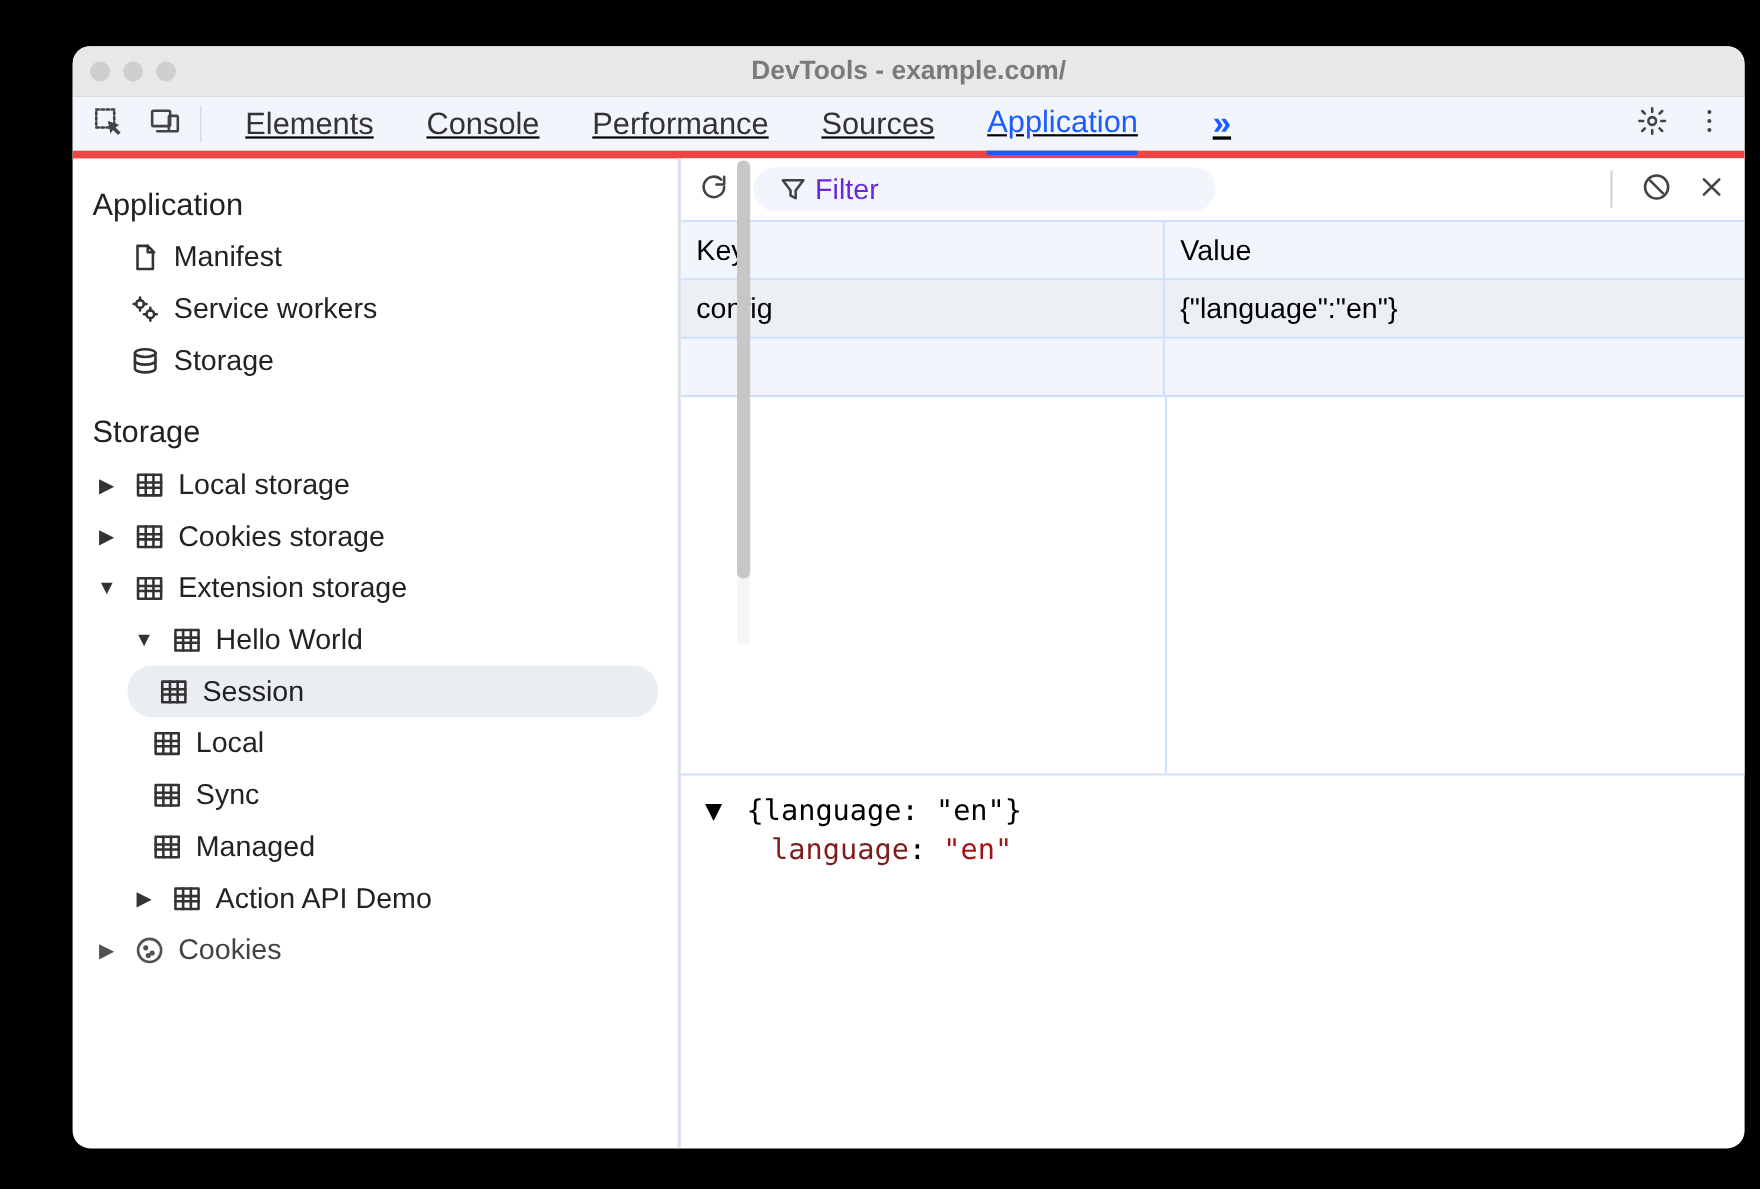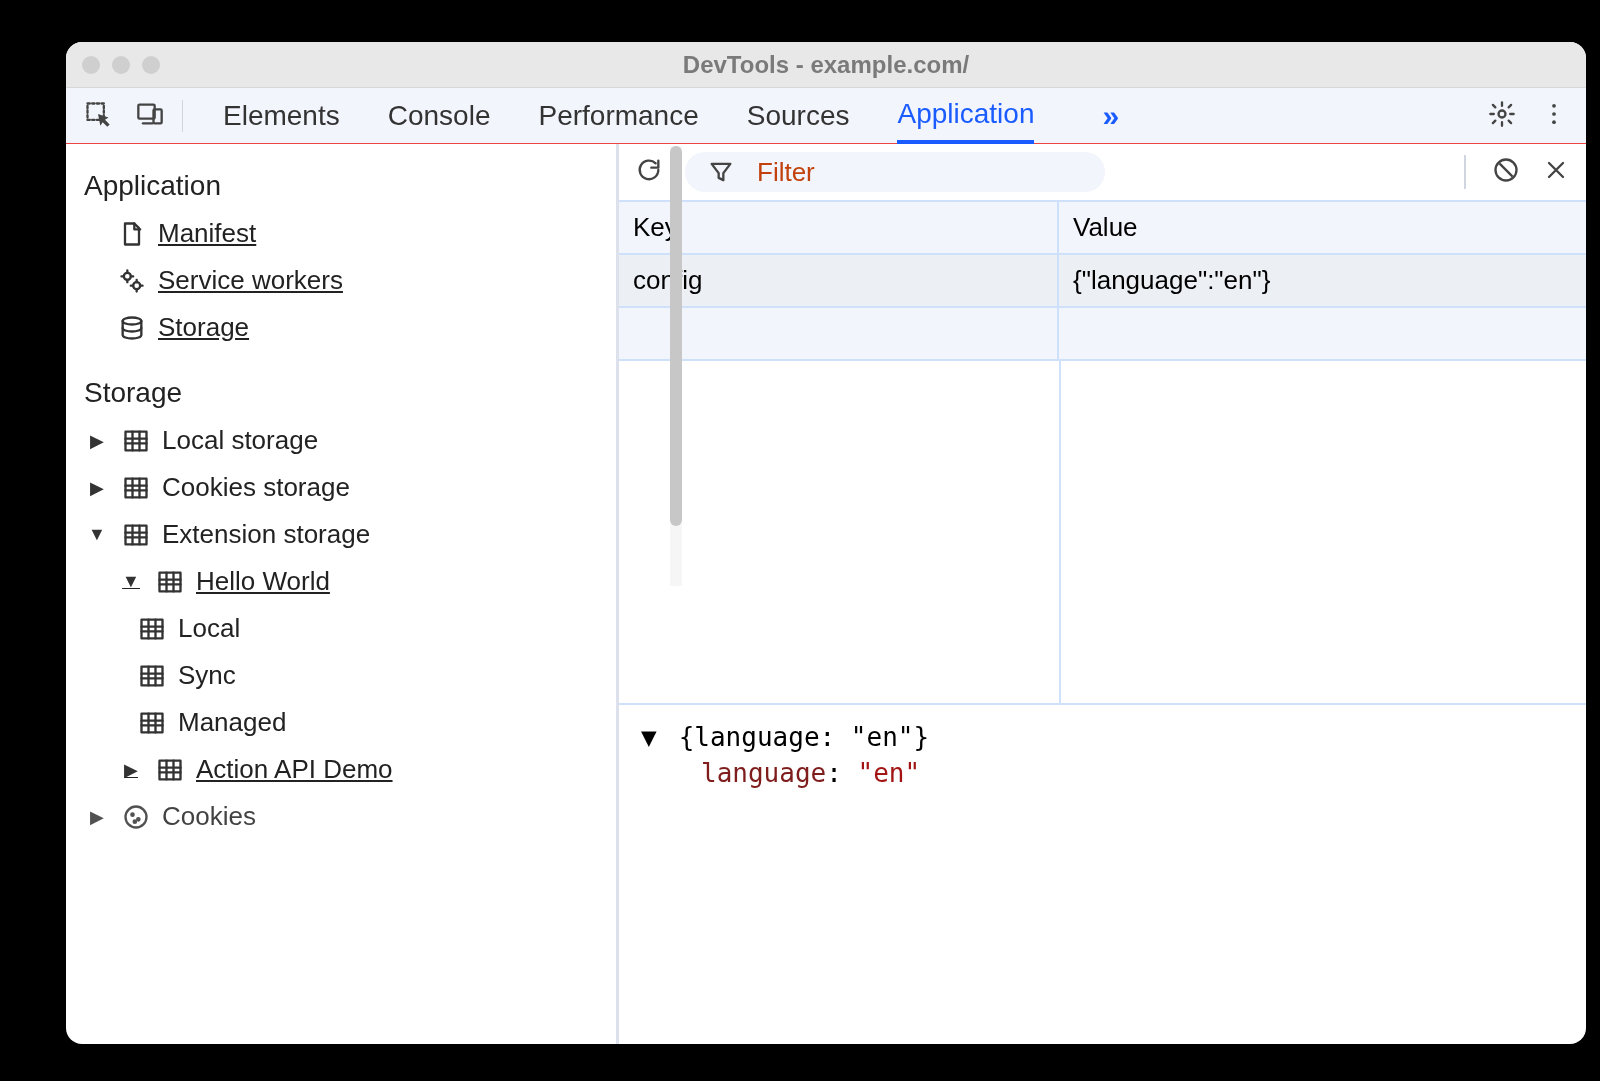--- a/index.html
+++ b/index.html
@@ -40,22 +40,22 @@
     text-align: center;
     color: #7a7a7a;
     font-weight: 600;
     font-size: 24px;
   }
 
   
   .tabstrip {
     height: 56px;
     background: #f2f5fc;
-    border-bottom: 1px solid #ef4444;
-    display: flex; align-items: center;
+    border-bottom: 7px solid #ef4444;
+    display: flex; align-items: center; text-decoration: underline;
   }
   .tabstrip .left-tools,
   .tabstrip .right-tools {
     display: flex; align-items: center;
     padding: 0 18px;
     gap: 24px;
   }
   .tabstrip .left-tools { border-right: 1px solid #cfd4df; }
   .tabstrip .right-tools { margin-left: auto; }
   .tabstrip svg { width: 28px; height: 28px; color:#444; }
@@ -96,21 +96,21 @@
     cursor: pointer;
   }
   .tree-item .chev { width:26px; text-align:center; font-size:18px; color:#333; }
   .tree-item.selected {
     background:#eaedf2;
     border-radius: 22px;
     margin: 0 18px 0 50px;
     padding-left: 28px;
   }
   .tree-item svg.icon { width:28px; height:28px; flex-shrink:0; color:#333; }
-  .indent-1 { padding-left: 52px; text-decoration: underline; }
+  .indent-1 { padding-left: 52px; }
   .indent-3 { padding-left: 72px; }
   .sidebar-scrollbar {
     position:absolute;
     left: 604px; top: 104px;
     width: 12px; height: 440px;
     background:#f6f6f6;
   }
   .sidebar-scrollbar .thumb {
     width:100%; height:380px; background:#c7c7c7; border-radius:6px;
   }
@@ -122,24 +122,24 @@
   .main {
     flex:1; display:flex; flex-direction:column;
   }
   .toolbar {
     height:58px; border-bottom: 2px solid #cfe0fb;
     display:flex; align-items:center; padding: 0 16px; gap: 22px;
     background:#fff;
   }
   .toolbar svg { width:28px; height:28px; color:#444; }
   .filter-pill {
-    display:flex; align-items:center; gap:22px;
+    display:flex; align-items:center; gap:6px;
     background:#f2f5fc; border-radius: 22px;
     height:40px; padding: 0 22px;
-    font-size: 26px; color:#c2410c;
+    font-size: 26px; color:#6d28d9;
     width: 420px;
   }
   .tool-group-right { margin-left:auto; display:flex; align-items:center; gap:22px; }
   .tool-sep { width:2px; height:34px; background:#d0d5df; margin: 0 4px; }
 
   .kv-table { border-bottom: 2px solid #cfe0fb; }
   .kv-head, .kv-row {
     display:flex;
     font-size:26px;
   }
@@ -286,20 +286,27 @@
 
       <div class="tree-item indent-1">
         <span class="chev">▼</span>
         <svg class="icon" viewBox="0 0 24 24">
             <rect x="3" y="4" width="18" height="16"></rect>
             <path d="M3 10h18M3 14h18M9 4v16M15 4v16"></path>
           </svg>
         <span>Hello World</span>
       </div>
 
+      <div class="tree-item indent-3 selected">
+        <svg class="icon" viewBox="0 0 24 24">
+            <rect x="3" y="4" width="18" height="16"></rect>
+            <path d="M3 10h18M3 14h18M9 4v16M15 4v16"></path>
+          </svg>
+        <span>Session</span>
+      </div>
       <div class="tree-item indent-3">
         <svg class="icon" viewBox="0 0 24 24">
             <rect x="3" y="4" width="18" height="16"></rect>
             <path d="M3 10h18M3 14h18M9 4v16M15 4v16"></path>
           </svg>
         <span>Local</span>
       </div>
       <div class="tree-item indent-3">
         <svg class="icon" viewBox="0 0 24 24">
             <rect x="3" y="4" width="18" height="16"></rect>

